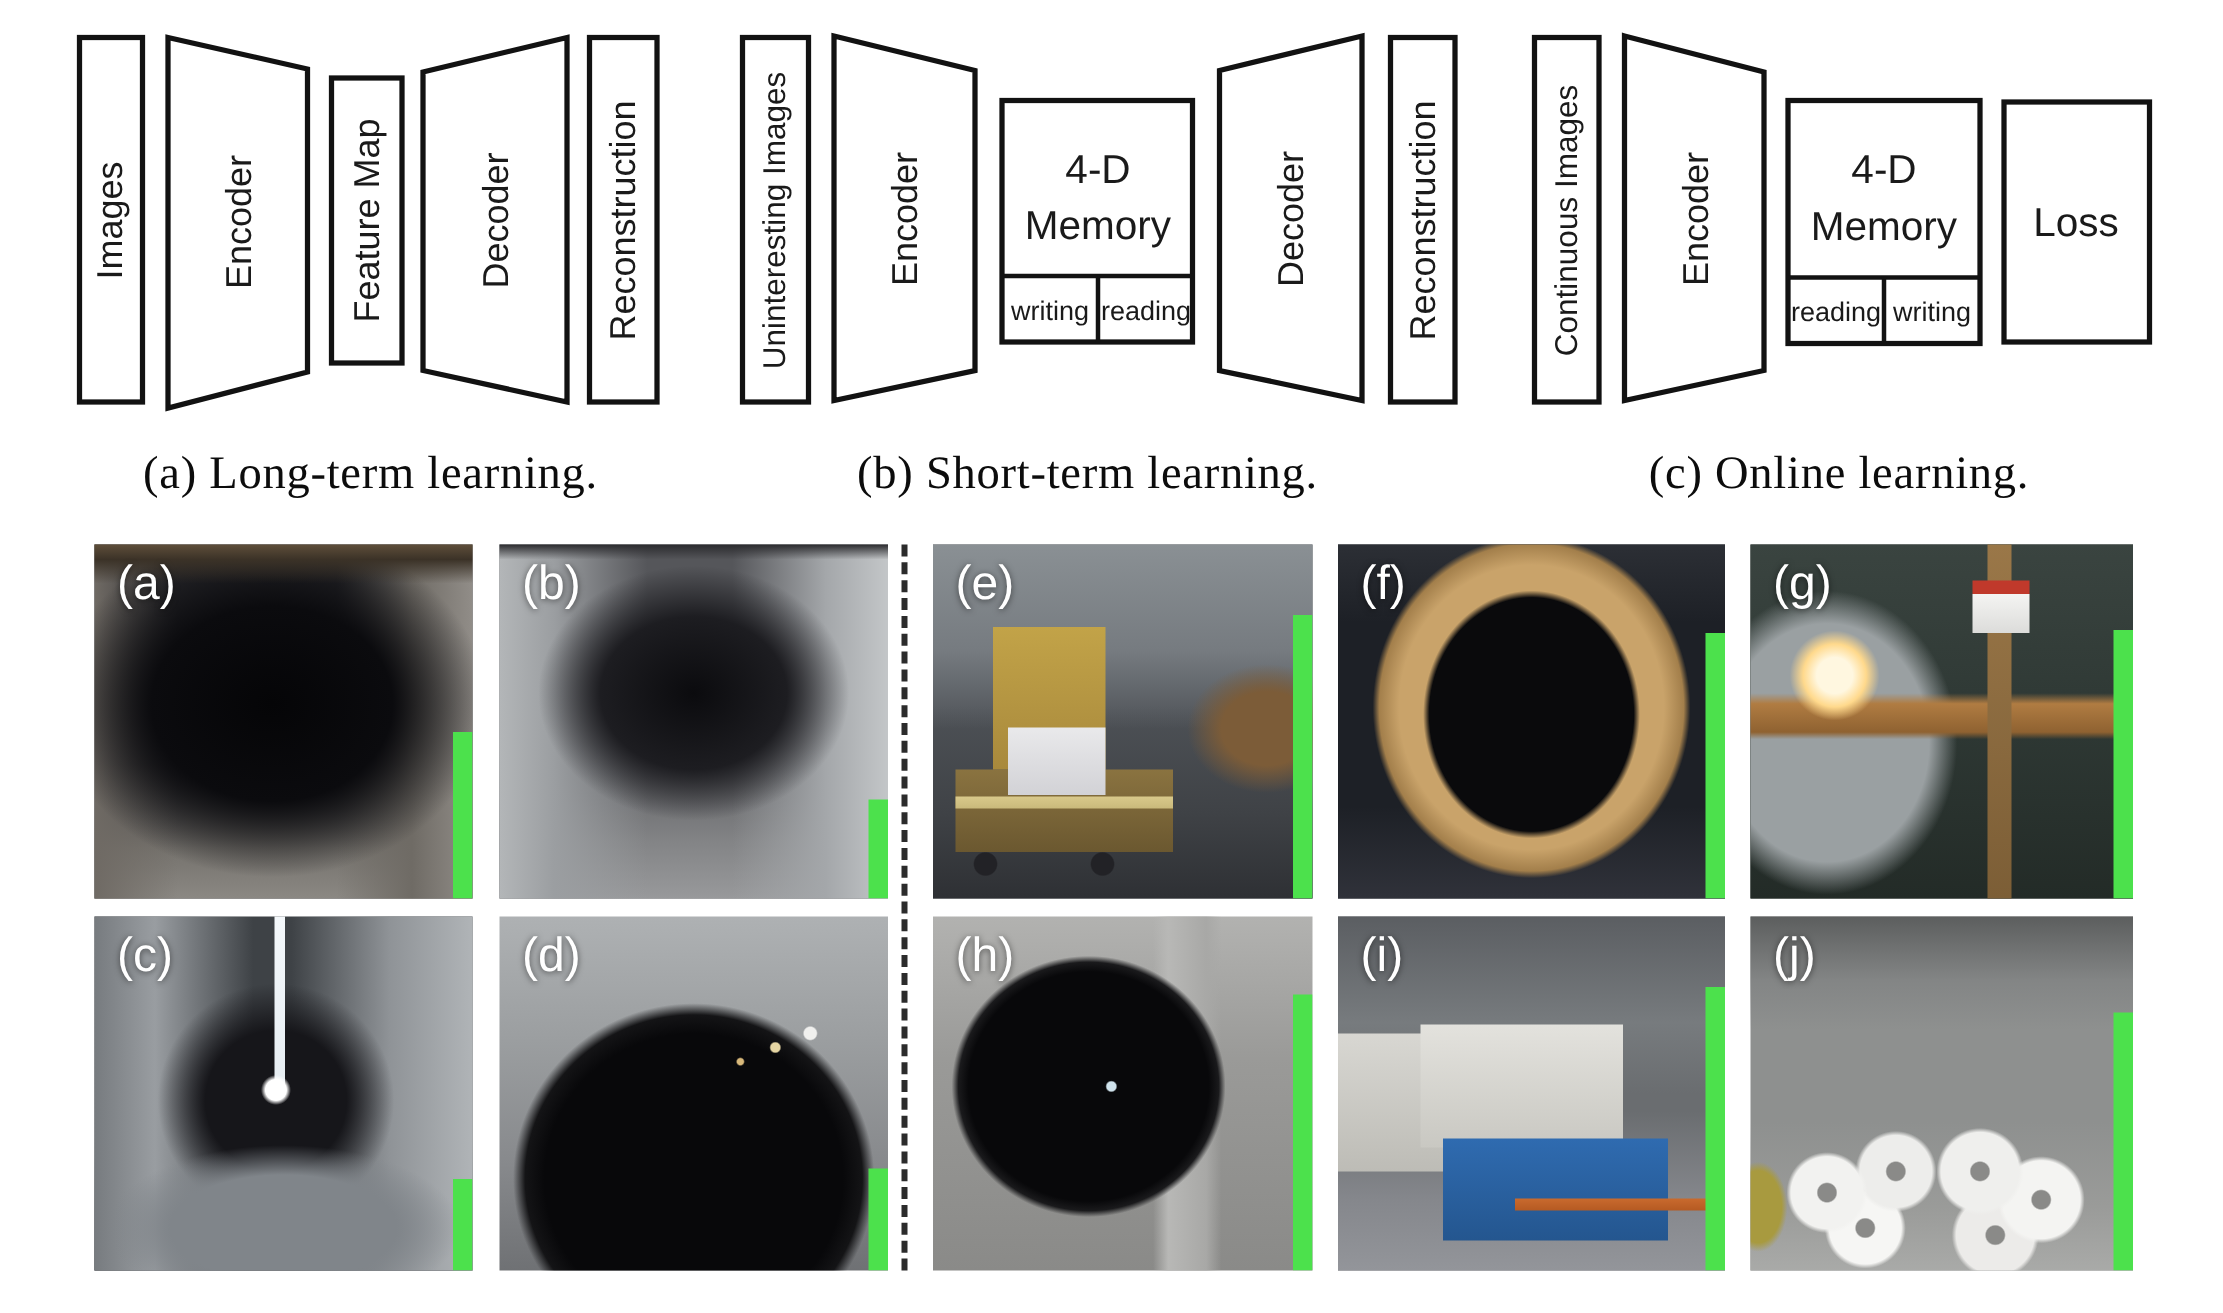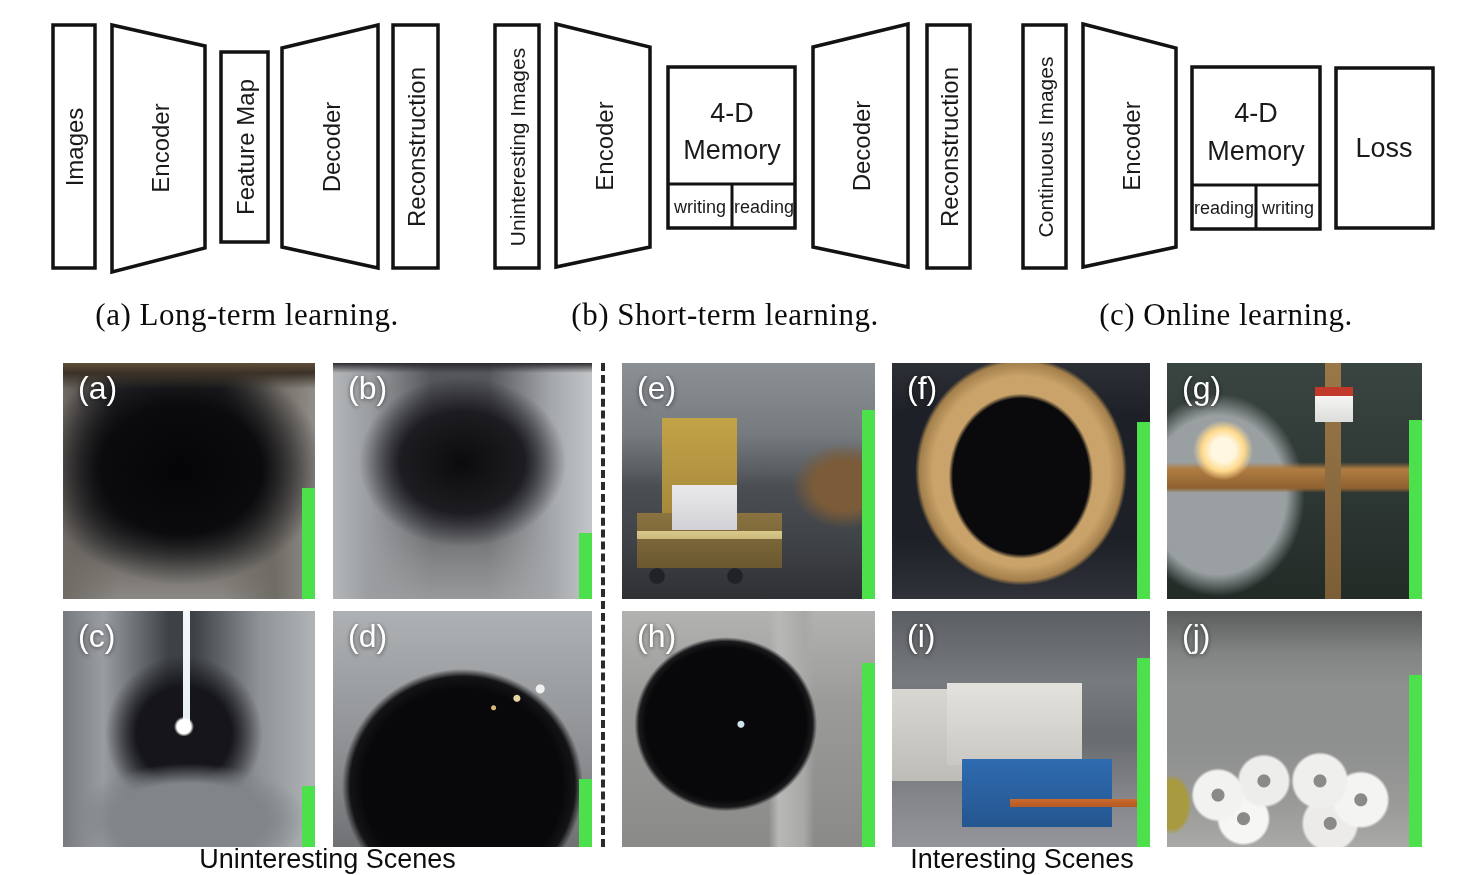--- a/index.html
+++ b/index.html
@@ -207,16 +207,14 @@
     <span class="tile-label">(i)</span>
     <span class="score-bar" style="height: 80%; background: rgb(76, 225, 76);"></span>
   </div>
   <div class="tile scene-j" style="left:1167px;top:611px;width:255px;height:236px;">
     <span class="tile-label">(j)</span>
     <span class="score-bar" style="height: 73%; background: rgb(76, 225, 76);"></span>
   </div>
 
   <div class="divider"></div>
 
-  <div class="group-caption caption-left">Uninteresting Scenes</div>
-  <div class="group-caption caption-right">Interesting Scenes</div>
 
 </div>
 
 </body></html>

